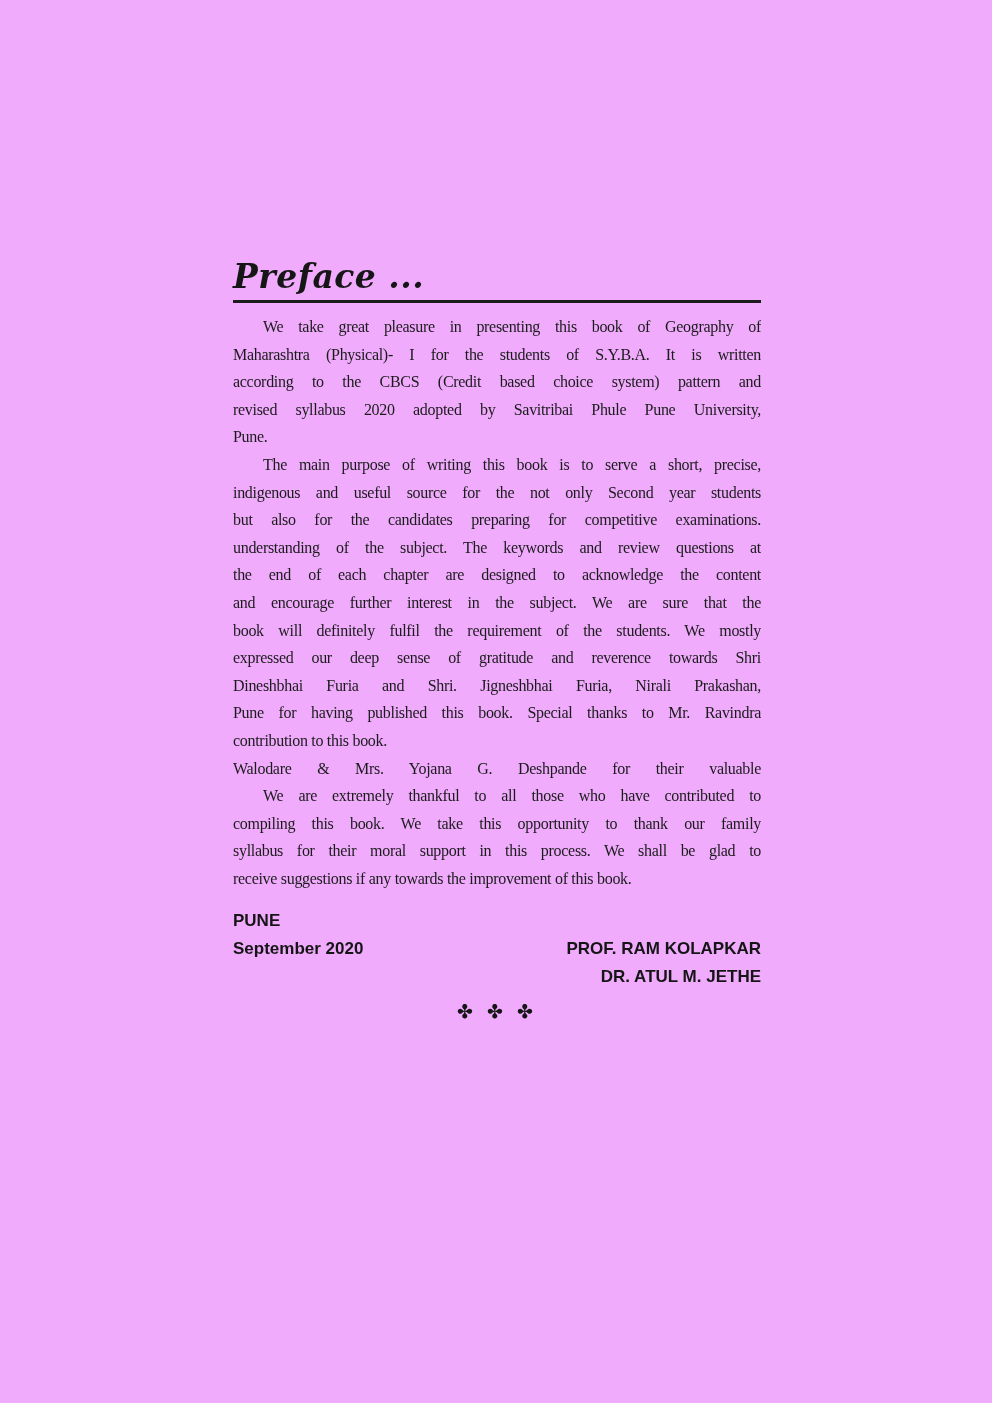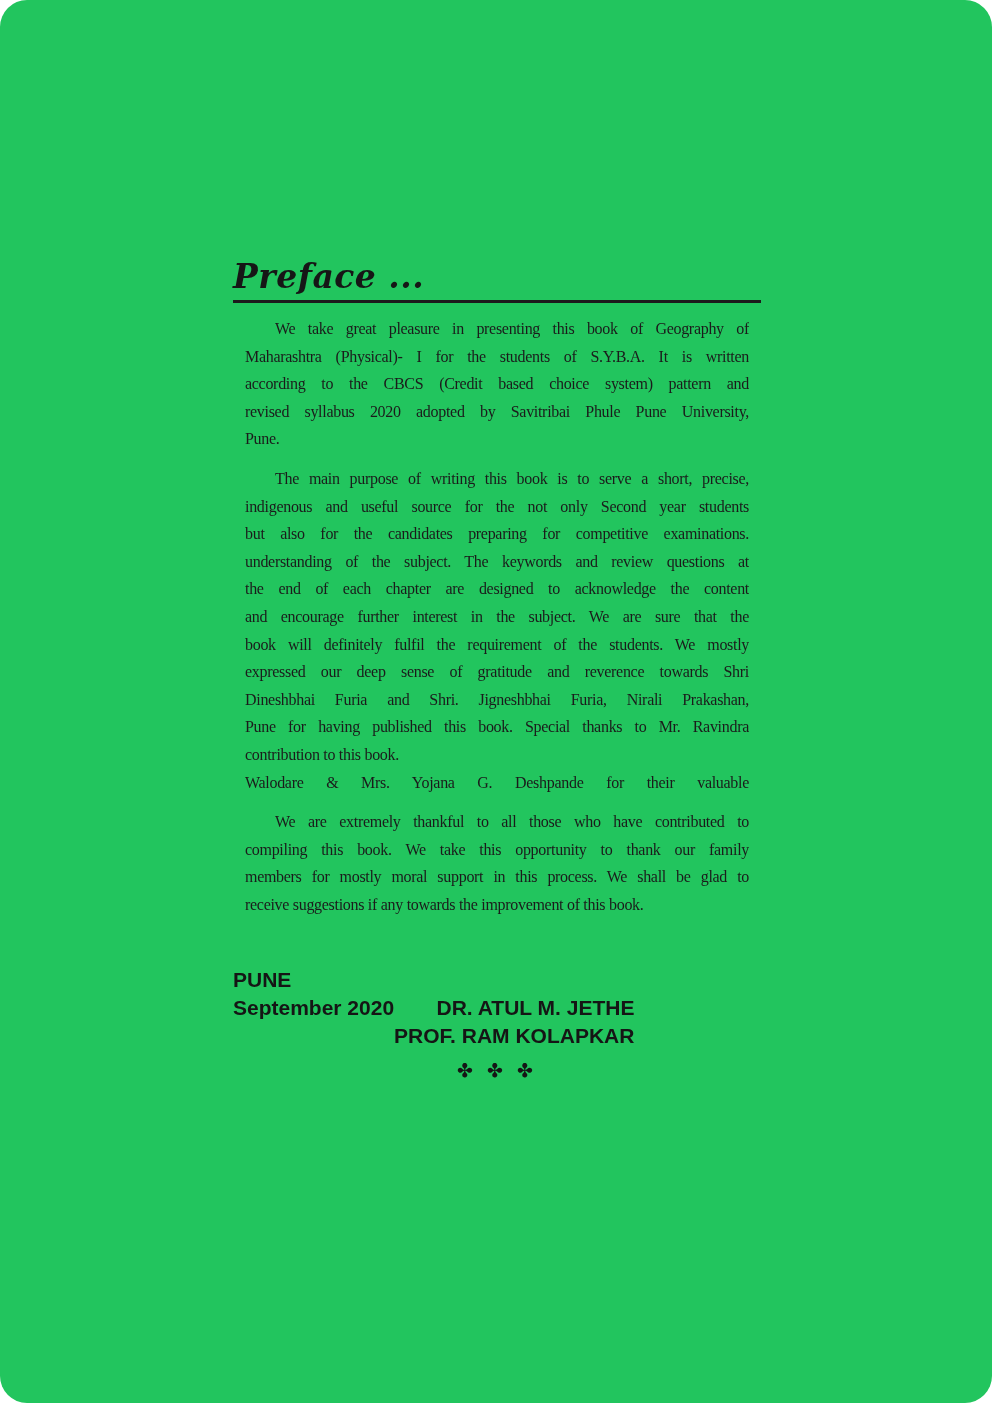--- a/index.html
+++ b/index.html
@@ -4,25 +4,24 @@
 <style>
   html, body {
     margin: 0;
     padding: 0;
     background: #ffffff;
   }
   .page {
     position: relative;
     width: 992px;
     height: 1403px;
-    background: #22c55e;
+    background: #f0abfc;
     color: #1b1b1b;
     font-family: "Liberation Serif", serif;
     overflow: hidden;
-    border-radius: 27px;
   }
   .content {
     position: absolute;
     left: 233px;
     top: 258px;
     width: 528px;
   }
   .title {
     margin: 0;
     font-family: "DejaVu Serif", serif;
@@ -32,46 +31,46 @@
     line-height: 38px;
     letter-spacing: 0.5px;
     color: #161616;
   }
   .title-rule {
     height: 0;
     border-top: 3px solid #1c1c1c;
     margin: 4px 0 10px 0;
   }
   .para {
-    margin: 12px;
+    margin: 0;
   }
   .ln {
     font-size: 16px;
     line-height: 27.6px;
     height: 27.6px;
     letter-spacing: -0.3px;
     text-align: justify;
     text-align-last: justify;
     white-space: normal;
     overflow: hidden;
   }
   .ln.first {
     text-indent: 30px;
   }
   .ln.last {
     text-align-last: left;
   }
   .signoff {
     display: flex;
-    justify-content: flex-start;
+    justify-content: space-between;
     align-items: flex-start;
-    margin-top: 48px;
+    margin-top: 15px;
     font-family: "Liberation Sans", sans-serif;
     font-weight: bold;
-    font-size: 21px;
+    font-size: 17px;
     line-height: 28px;
     color: #151515;
   }
   .signoff-right {
     margin-top: 28px;
     text-align: right;
   }
   .ornament {
     margin-top: 9px;
     text-align: center;
@@ -109,31 +108,31 @@
       <div class="ln">expressed our deep sense of gratitude and reverence towards Shri</div>
       <div class="ln">Dineshbhai Furia and Shri. Jigneshbhai Furia, Nirali Prakashan,</div>
       <div class="ln">Pune for having published this book. Special thanks to Mr. Ravindra</div>
       <div class="ln last">contribution to this book.</div>
       <div class="ln">Walodare &amp; Mrs. Yojana G. Deshpande for their valuable</div>
     </div>
 
     <div class="para">
       <div class="ln first">We are extremely thankful to all those who have contributed to</div>
       <div class="ln">compiling this book. We take this opportunity to thank our family</div>
-      <div class="ln">members for mostly moral support in this process. We shall be glad to</div>
+      <div class="ln">syllabus for their moral support in this process. We shall be glad to</div>
       <div class="ln last">receive suggestions if any towards the improvement of this book.</div>
     </div>
 
     <div class="signoff">
       <div class="signoff-left">
         <div>PUNE</div>
         <div>September 2020</div>
       </div>
       <div class="signoff-right">
+        <div>PROF. RAM KOLAPKAR</div>
         <div>DR. ATUL M. JETHE</div>
-        <div>PROF. RAM KOLAPKAR</div>
       </div>
     </div>
 
     <div class="ornament">✤ ✤ ✤</div>
 
   </div>
 </div>
 
 </body></html>

